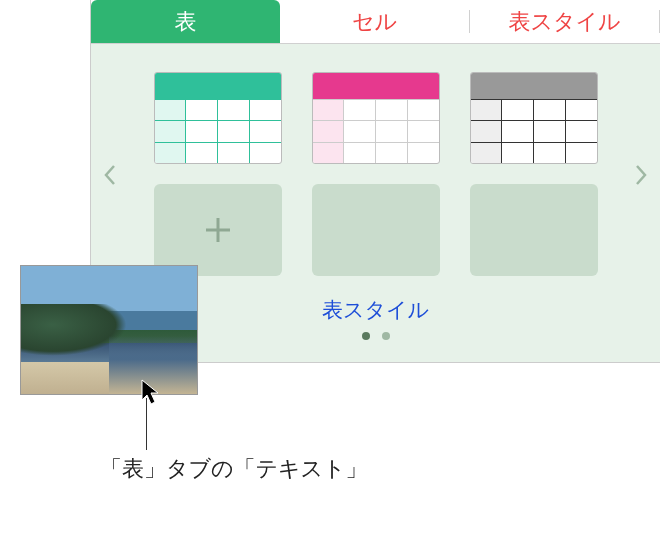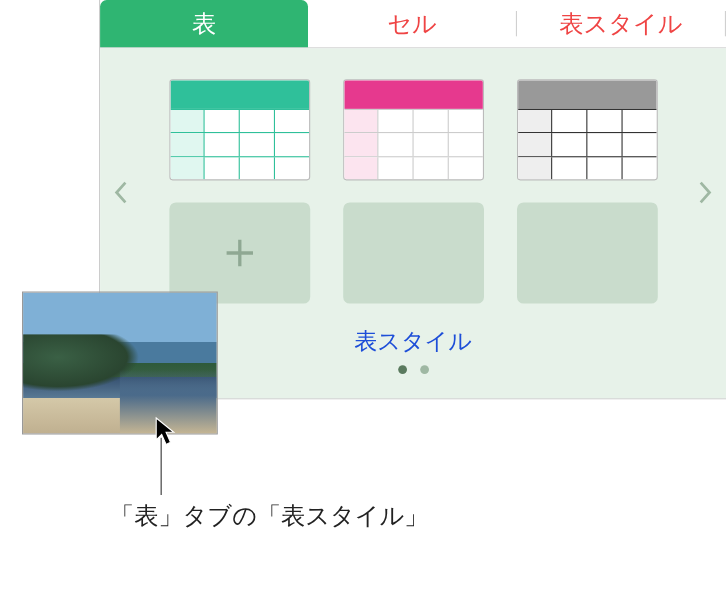--- a/index.html
+++ b/index.html
@@ -293,14 +293,14 @@
 
 <div class="cursor-arrow">
   <svg width="24" height="30" viewBox="0 0 24 30">
     <path d="M2 2 L2 22 L7 17 L11 26 L15 24 L11 15 L18 15 Z" fill="#000" stroke="#fff" stroke-width="1"></path>
   </svg>
 </div>
 
 <div class="callout-line"></div>
 
 <div class="callout-text">
-  <div>「表」タブの「表スタイル」</div>
+  <div>「表」タブの「テキスト」</div>
 </div>
 
 </body></html>

